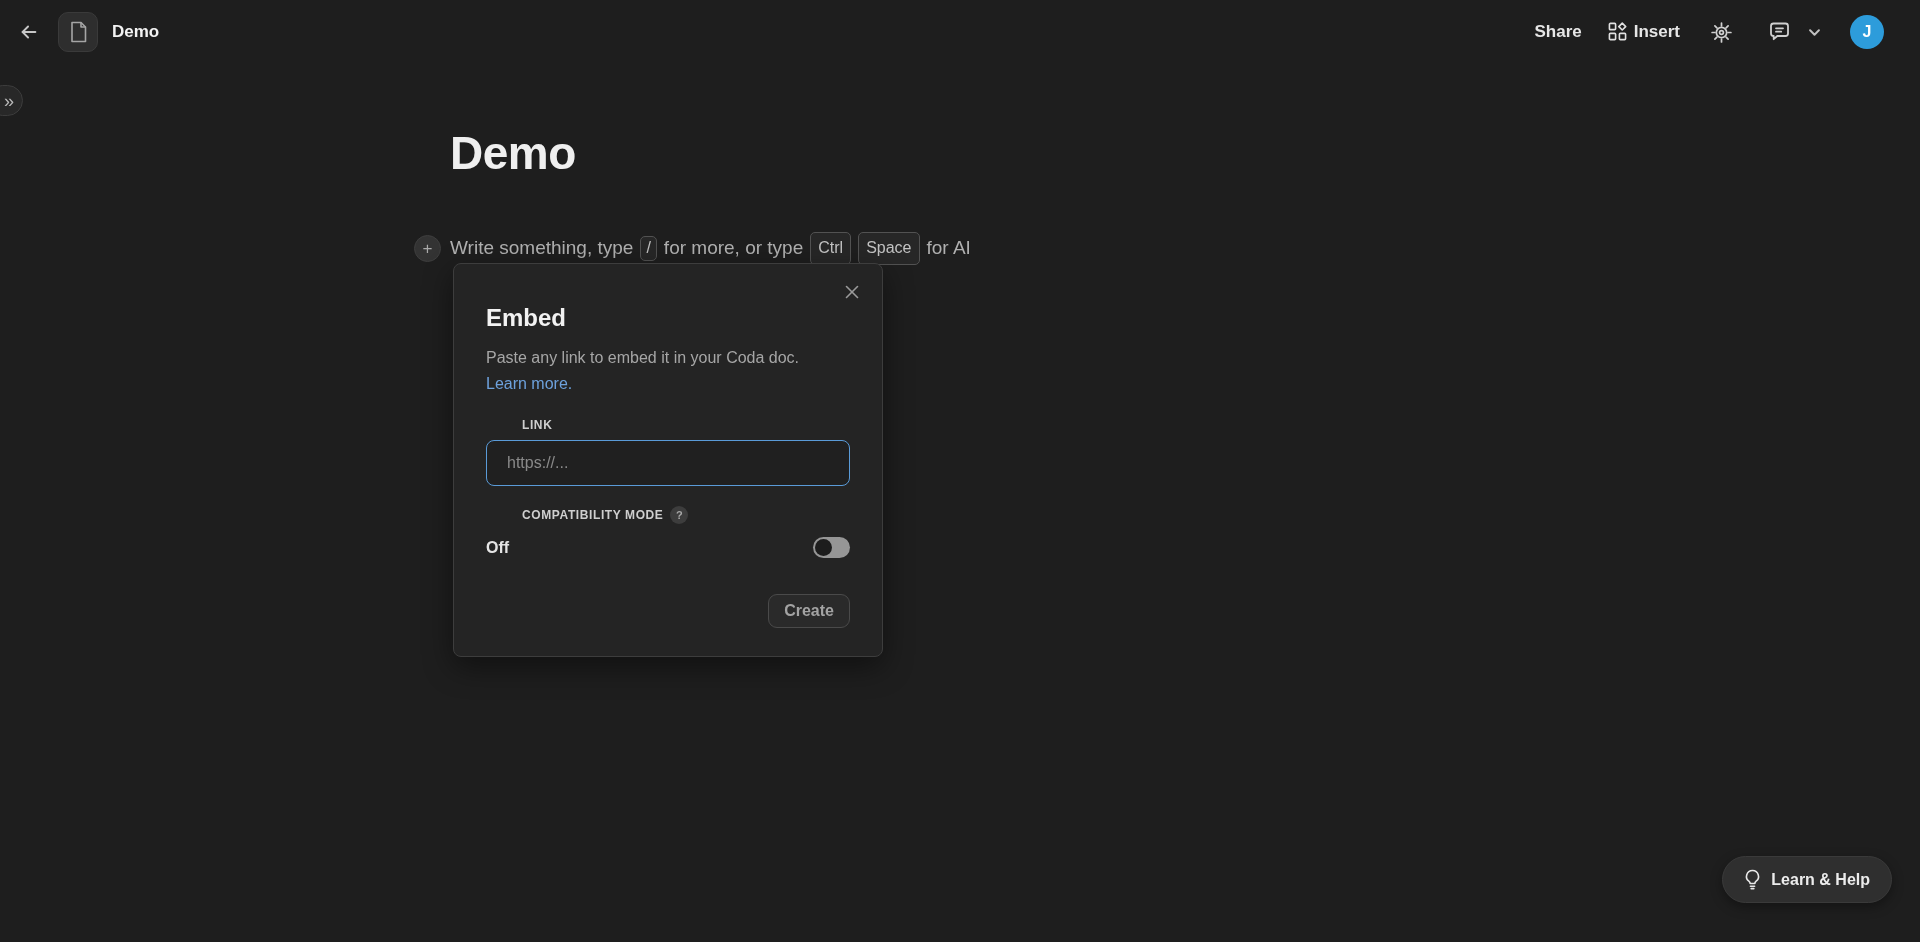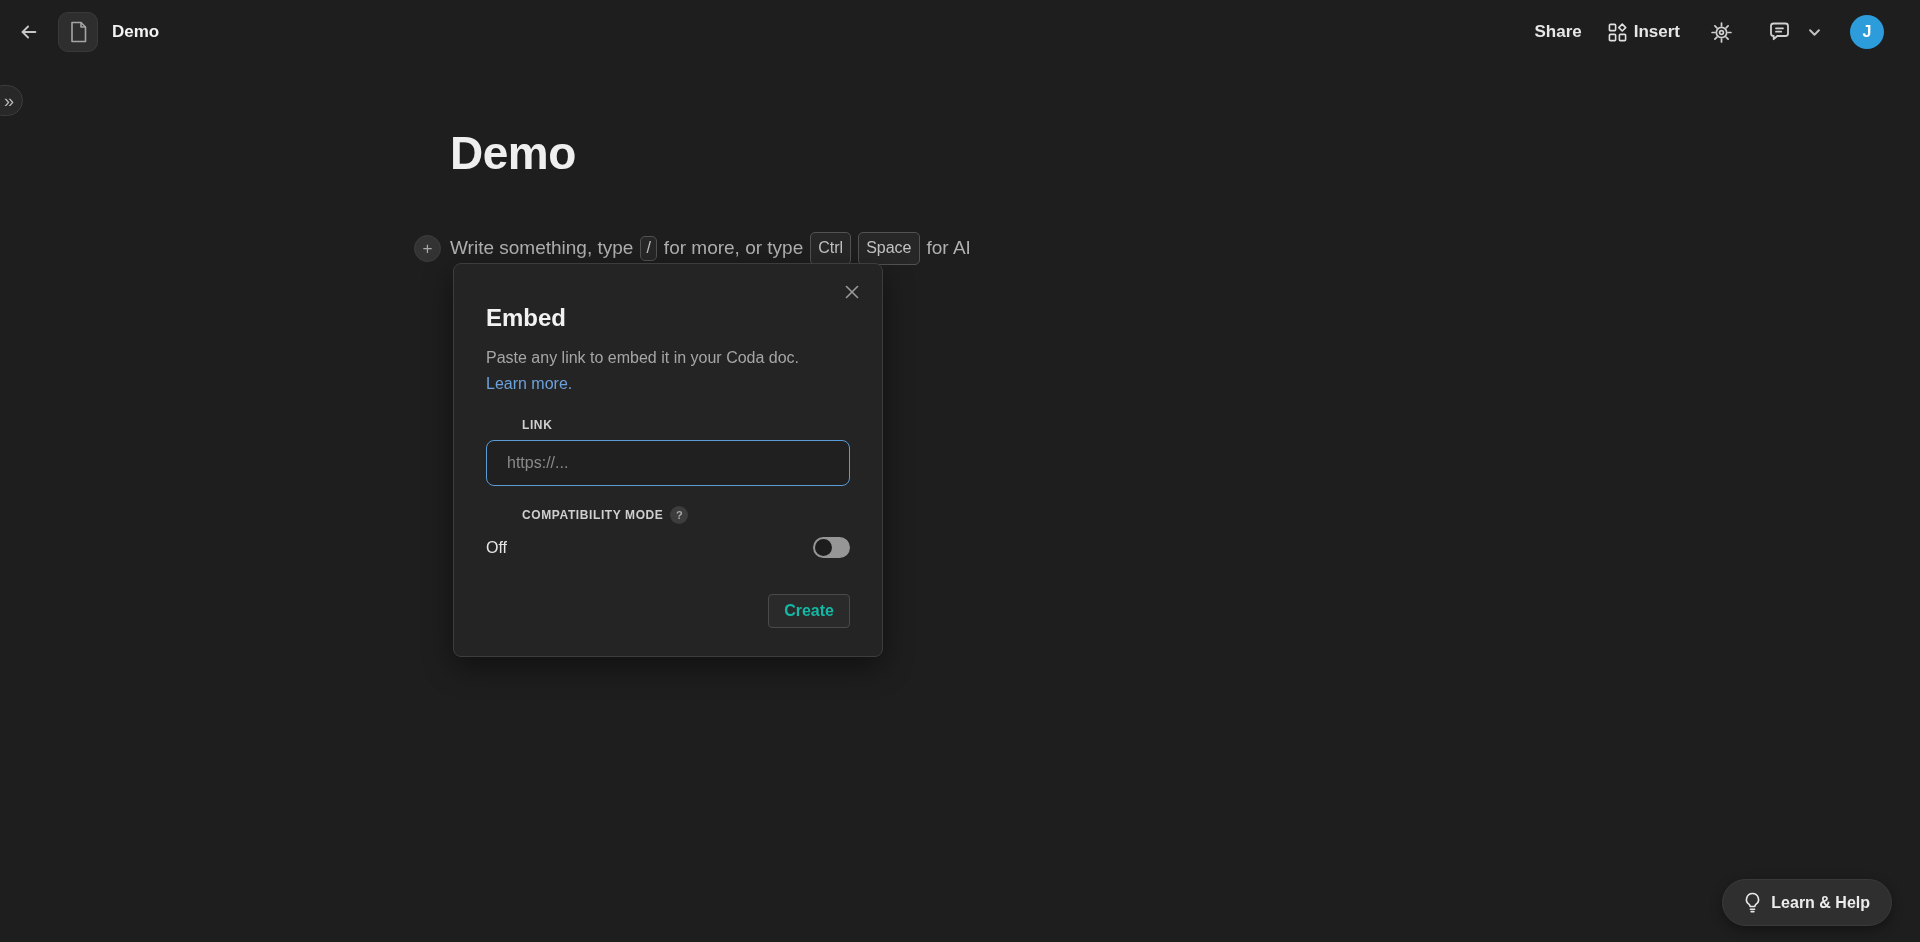--- a/index.html
+++ b/index.html
@@ -24,21 +24,21 @@
   }
   .doc-btn{
     width:40px; height:40px; border-radius:10px; background:#2e2e2e;
     border:1px solid #3a3a3a; display:flex; align-items:center; justify-content:center;
   }
   .doc-title{ font-size:17px; font-weight:700; color:#f2f2f2; }
   .topbar-right{ display:flex; align-items:center; gap:26px; }
   .text-btn{
     background:none; border:none; color:#e6e6e6; font-size:17px; font-weight:700;
     font-family:"Liberation Sans", sans-serif; cursor:pointer;
-    display:flex; align-items:flex-end; gap:7px;
+    display:flex; align-items:flex-start; gap:7px;
   }
   .chat-group{ display:flex; align-items:center; gap:9px; }
   .avatar{
     width:34px; height:34px; border-radius:50%; background:#2d9cdb;
     color:#fff; font-size:16px; font-weight:700;
     display:flex; align-items:center; justify-content:center; cursor:pointer;
   }
 
   
   .sidebar-expand{
@@ -94,39 +94,39 @@
     font-size:16px; font-family:"Liberation Sans", sans-serif; padding:0 20px; outline:none;
   }
   .link-input::placeholder{ color:#8a8a8a; }
   .compat-row{ margin-top:20px; display:flex; align-items:center; gap:7px; }
   .help-badge{
     width:18px; height:18px; border-radius:50%; background:#3d3d3d; color:#a8a8a8;
     font-size:11px; font-weight:700; display:flex; align-items:center; justify-content:center;
     cursor:pointer;
   }
   .toggle-row{ margin-top:13px; display:flex; align-items:center; justify-content:space-between; }
-  .toggle-state{ font-size:16px; font-weight:400; color:#e5e5e5; }
+  .toggle-state{ font-size:16px; font-weight:700; color:#e5e5e5; }
   .toggle{
     width:37px; height:21px; border-radius:11px; background:#969696;
     position:relative; cursor:pointer; flex:0 0 auto;
   }
   .toggle-knob{
     position:absolute; left:2px; top:2px; width:17px; height:17px; border-radius:50%;
     background:#1d1d1d;
   }
   .dialog-footer{ margin-top:36px; display:flex; justify-content:flex-end; }
   .create-btn{
-    background:#2a2a2a; border:1px solid #4a4a4a; border-radius:4px;
-    color:#14b8a6; font-size:16px; font-weight:700; font-family:"Liberation Sans", sans-serif;
+    background:#2a2a2a; border:1px solid #4a4a4a; border-radius:9px;
+    color:#a3a3a3; font-size:16px; font-weight:700; font-family:"Liberation Sans", sans-serif;
     padding:7px 15px; cursor:pointer;
   }
 
   
   .help-pill{
-    position:absolute; right:28px; bottom:16px; height:47px; border-radius:24px;
+    position:absolute; right:28px; bottom:39px; height:47px; border-radius:24px;
     background:#2f2f2f; border:1px solid #3a3a3a; box-shadow:0 4px 12px rgba(0,0,0,0.35);
     display:flex; align-items:center; gap:10px; padding:4px 21px; cursor:pointer;
     color:#ececec; font-size:16px; font-weight:700; font-family:"Liberation Sans", sans-serif;
   }
 
   svg{ display:block; }
 </style>
 </head>
 <body>
 

